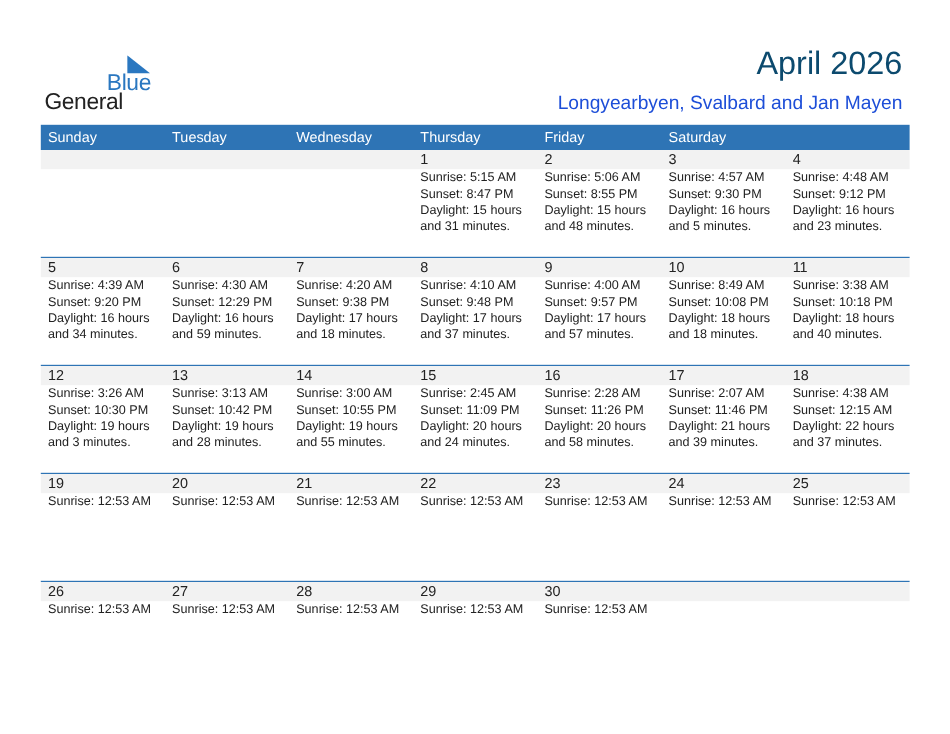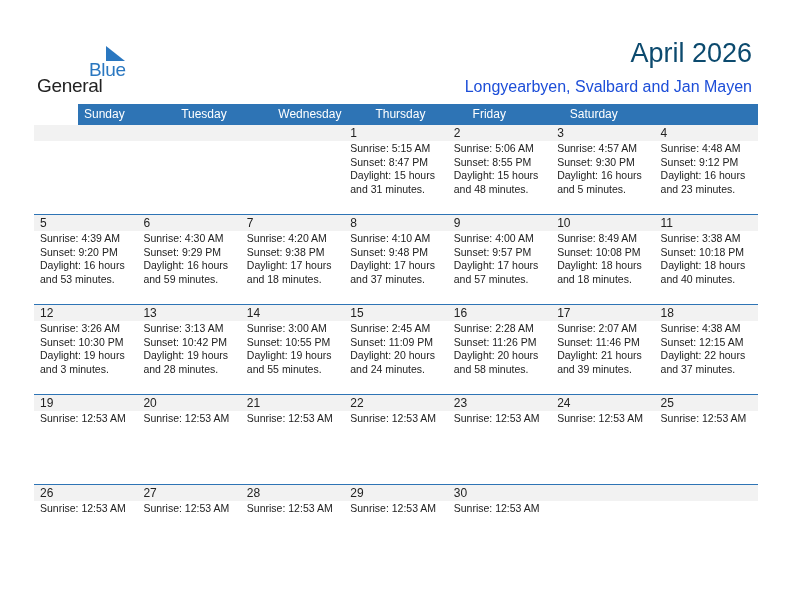--- a/index.html
+++ b/index.html
@@ -8,21 +8,21 @@
 
     .logo { position: absolute; left: 37px; top: 43px; width: 100px; height: 40px; }
     .logo .general { position: absolute; left: 0; top: 0; font-size: 19px; color: #222; letter-spacing: -0.3px; margin-top: 32px; }
     .logo .blue { position: absolute; left: 52px; top: 16px; font-size: 19px; color: #2a77c0; letter-spacing: -0.3px; }
     .logo .tri-wrap { position: absolute; left: 69px; top: 3px; width: 20px; height: 16px; }
 
     .title { position: absolute; right: 40px; top: 38px; font-size: 27px; color: #0c4a6e; }
     .subtitle { position: absolute; right: 40px; top: 78px; font-size: 16px; color: #1d4ed8; }
 
     .cal { position: absolute; left: 34px; top: 104px; width: 724px; }
-    .hdr { display: grid; grid-template-columns: repeat(7, 1fr); background: #2e74b5; height: 21px; margin-left: 44px; }
+    .hdr { display: grid; grid-template-columns: repeat(7, 1fr); background: #2e74b5; height: 21px; }
     .hdr div { color: #ffffff; font-size: 12px; line-height: 21px; padding-left: 6px; }
 
     .week { border-top: 1px solid #2e74b5; }
     .week.first { border-top: none; }
     .daynums { display: grid; grid-template-columns: repeat(7, 1fr); background: #f2f2f2; height: 16px; }
     .daynums div { font-size: 12px; line-height: 16px; padding-left: 6px; color: #222; }
     .details { display: grid; grid-template-columns: repeat(7, 1fr); height: 73px; }
     .details div { font-size: 10.5px; line-height: 13.5px; padding-left: 6px; padding-top: 1px; color: #222; }
     .details span { display: block; white-space: nowrap; }
   </style>
@@ -115,25 +115,25 @@
           <div>8</div>
           <div>9</div>
           <div>10</div>
           <div>11</div>
         </div>
         <div class="details">
           <div>
             <span>Sunrise: 4:39 AM</span>
             <span>Sunset: 9:20 PM</span>
             <span>Daylight: 16 hours</span>
-            <span>and 53 minutes.</span>
+            <span>and 34 minutes.</span>
           </div>
           <div>
             <span>Sunrise: 4:30 AM</span>
-            <span>Sunset: 9:29 PM</span>
+            <span>Sunset: 12:29 PM</span>
             <span>Daylight: 16 hours</span>
             <span>and 59 minutes.</span>
           </div>
           <div>
             <span>Sunrise: 4:20 AM</span>
             <span>Sunset: 9:38 PM</span>
             <span>Daylight: 17 hours</span>
             <span>and 18 minutes.</span>
           </div>
           <div>

